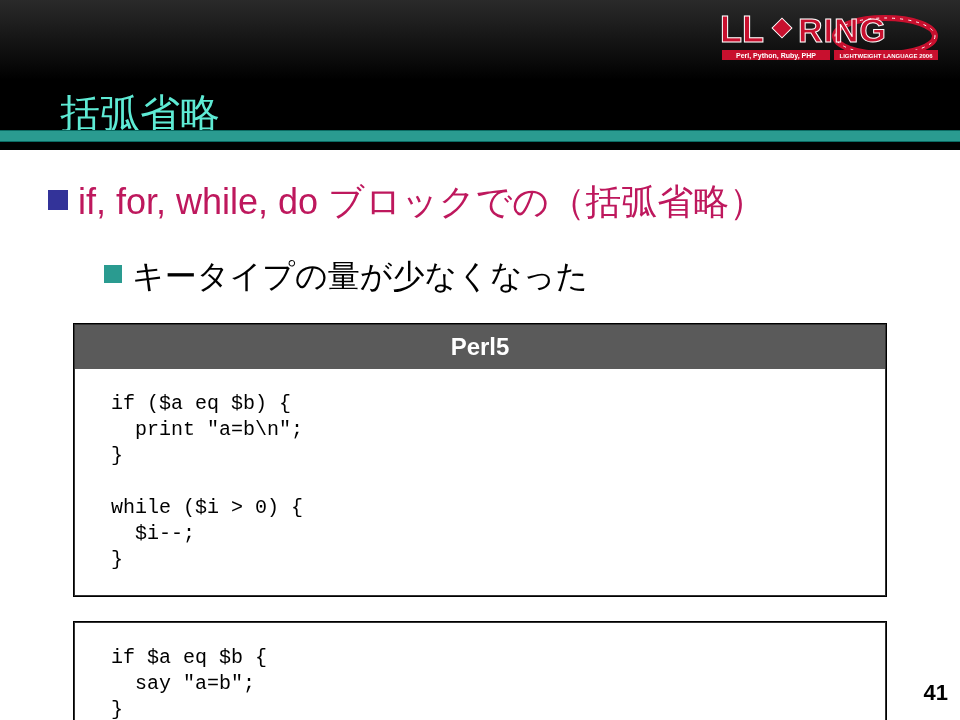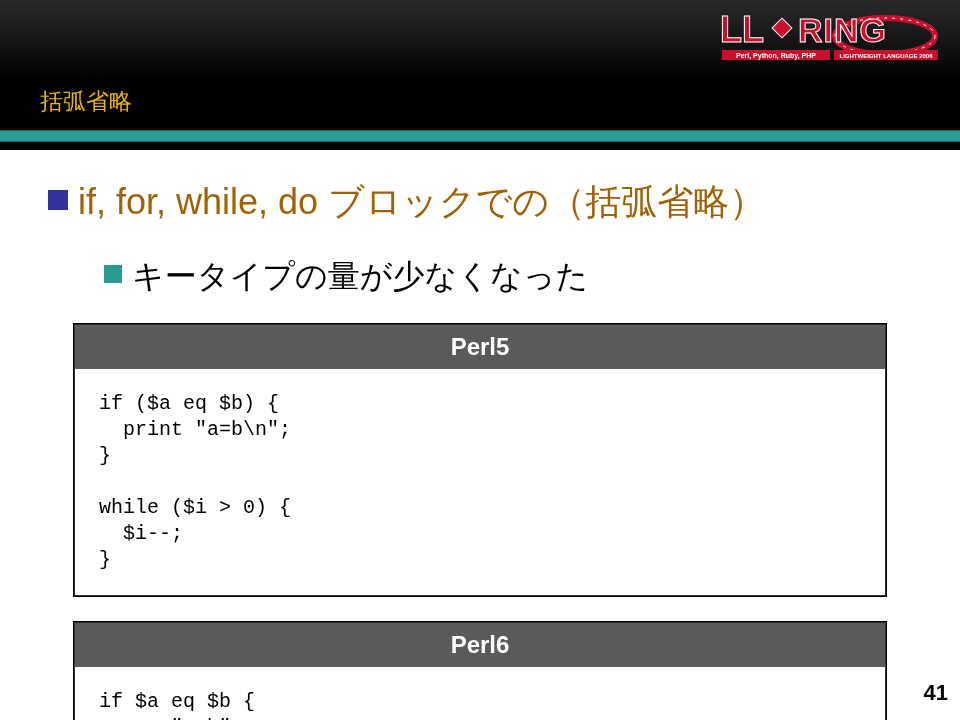--- a/index.html
+++ b/index.html
@@ -3,41 +3,41 @@
 <meta charset="utf-8">
 <style>
   * { margin: 0; padding: 0; box-sizing: border-box; }
   html, body { width: 960px; height: 720px; background: #fff; font-family: "Meiryo", "Hiragino Kaku Gothic Pro", Arial, sans-serif; overflow: hidden; }
   .slide { position: relative; width: 960px; height: 720px; background: #fff; }
 
   
   .header { position: relative; height: 150px; background: #000; }
   .header-grad { position: absolute; top: 0; left: 0; right: 0; height: 80px;
     background: linear-gradient(to bottom, #2a2a2a 0%, #000 100%); }
-  .title { position: absolute; left: 40px; top: 86px; color: #eab308; font-size: 23px; font-weight: 500; }
+  .title { position: absolute; left: 60px; top: 86px; color: #5eead4; font-size: 40px; font-weight: 500; }
   .teal-bar { position: absolute; left: 0; right: 0; top: 130px; height: 12px; background: #2a9b90; border-top: 1px solid #0a6b63; border-bottom: 1px solid #0a6b63; }
 
   
   .logo { position: absolute; top: 6px; right: 20px; width: 222px; height: 64px; }
   .logo svg { width: 100%; height: 100%; }
 
   
   .content { padding: 28px 44px 0 44px; }
   .bullet { display: flex; align-items: flex-start; margin-left: 4px; }
   .bullet .box { width: 20px; height: 20px; background: #333399; margin-top: 12px; margin-right: 10px; flex: 0 0 20px; }
-  .bullet .text { font-size: 36px; color: #a16207; line-height: 1.35; text-align: right; }
+  .bullet .text { font-size: 36px; color: #be185d; line-height: 1.35; text-align: right; }
   .sub-bullet { display: flex; align-items: flex-start; margin-left: 60px; margin-top: 28px; }
   .sub-bullet .box { width: 18px; height: 18px; background: #2a9b90; margin-top: 10px; margin-right: 10px; flex: 0 0 18px; }
   .sub-bullet .text { font-size: 32px; color: #000; line-height: 1.35; }
 
   
   .boxes { position: absolute; top: 324px; left: 74px; right: 74px; display: flex; gap: 26px; flex-direction: column; }
   .codebox { flex: 1; background: #fff; border: 1px solid #333; box-shadow: 0 0 0 1px #000; }
   .codebox .tab { background: #5a5a5a; color: #fff; text-align: center; font-size: 24px; font-weight: bold; padding: 8px 0; font-family: Arial, sans-serif; }
-  .codebox pre { padding: 22px 16px 22px 24px; font-family: "Courier New", monospace; font-size: 20px; line-height: 1.3; white-space: pre; }
+  .codebox pre { padding: 22px 16px 22px 24px; font-family: "Courier New", monospace; font-size: 20px; line-height: 1.3; white-space: pre; margin-left: 12px; }
 
   .pagenum { position: absolute; right: 12px; bottom: 14px; font-size: 22px; font-weight: bold; font-family: Arial, sans-serif; }
 </style>
 </head>
 <body>
 
 <div class="slide">
 
   <div class="header">
     <div class="header-grad"></div>
@@ -83,21 +83,20 @@
       <div class="tab">Perl5</div>
       <pre>if ($a eq $b) {
   print "a=b\n";
 }
 
 while ($i &gt; 0) {
   $i--;
 }</pre>
     </div>
     <div class="codebox">
-      <div class="tab">Perl6</div>
       <pre>if $a eq $b {
   say "a=b";
 }
 
 while $i &gt; 0 {
   $i--;
 }</pre>
     </div>
   </div>
 

